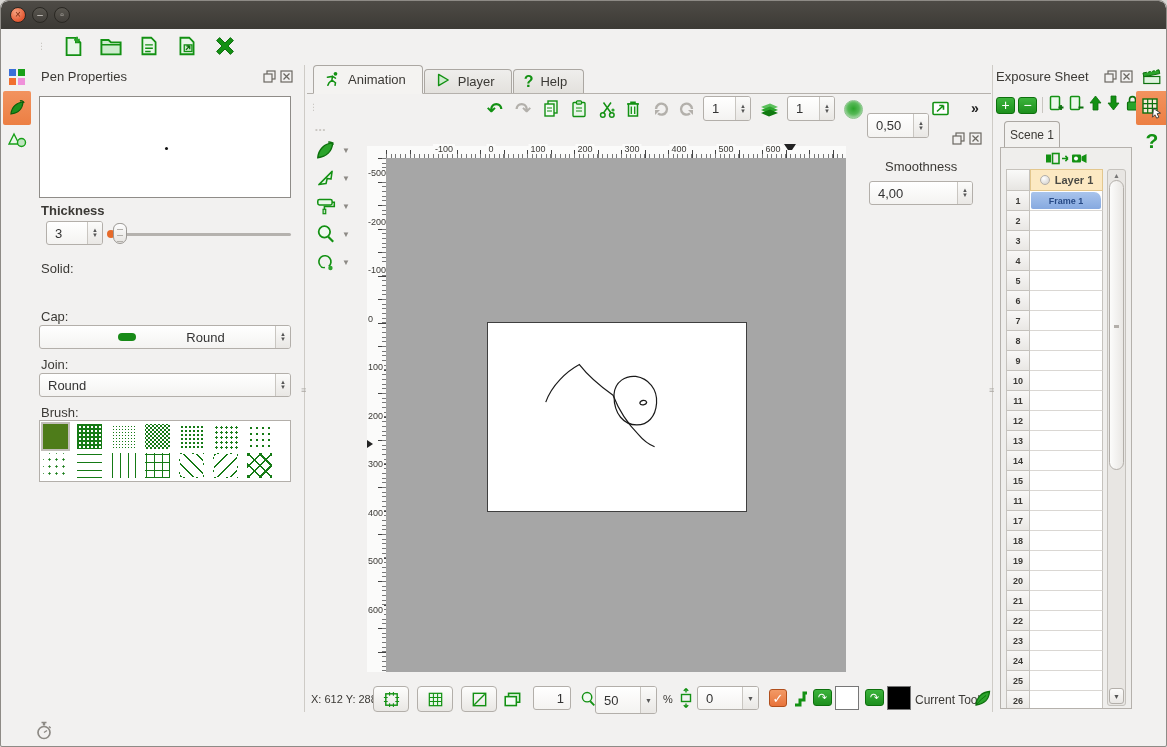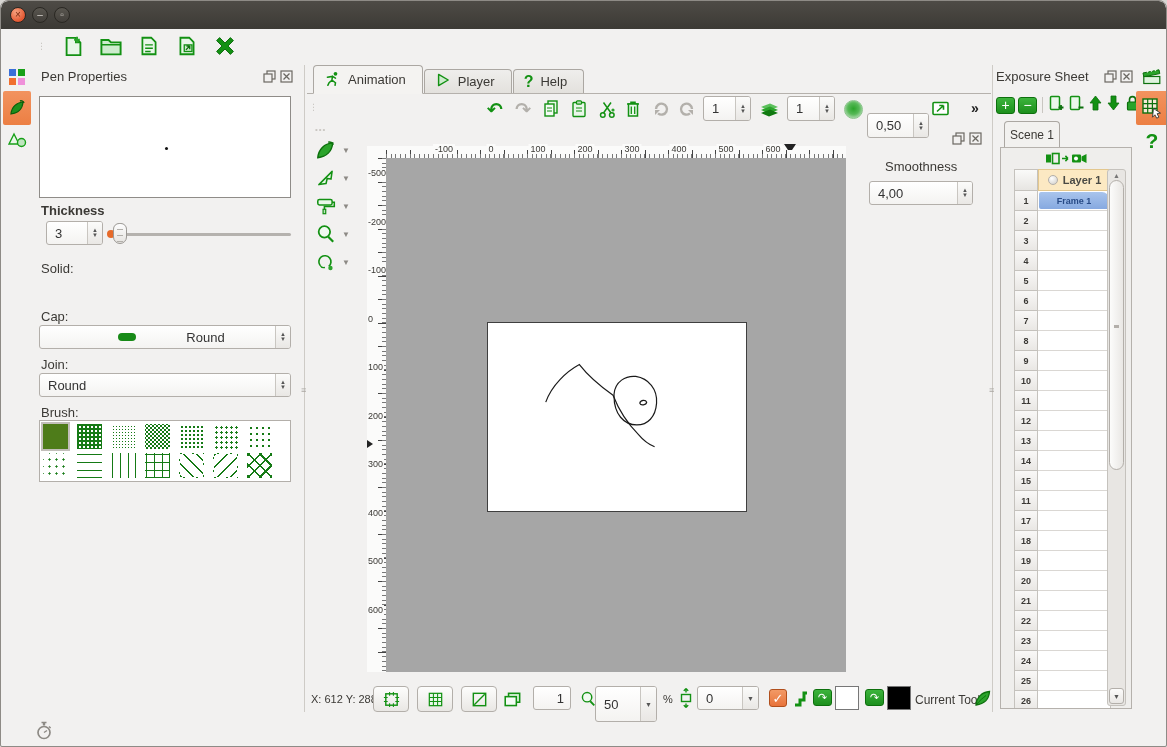--- a/index.html
+++ b/index.html
@@ -124,21 +124,21 @@
   .swatch-box { width:24px; height:24px; border:1px solid #777; }
   
   #exposure-panel { position:absolute; left:995px; top:64px; width:140px; height:650px; }
   #exposure-panel .hdr-title { position:absolute; left:0; top:4px; }
   #exp-toolbar { position:absolute; left:0px; top:30px; height:20px; display:flex; align-items:center; gap:3px; }
   .exp-sep { width:1px; height:16px; background:#c9c6c1; margin:0 2px; }
   #scene-tab { position:absolute; left:8px; top:56px; width:56px; height:27px; border:1px solid #aba7a2; border-bottom:none;
      border-radius:4px 4px 0 0; background:#f2f1ef; font-size:12px; color:#3b3935; display:flex; align-items:center; justify-content:center; }
   #exp-box { position:absolute; left:4px; top:82px; width:132px; height:562px; border:1px solid #b5b1ac; background:#efeeec; overflow:hidden; }
   #exp-cam { position:absolute; left:50%; transform:translateX(-50%); top:3px; }
-  #exp-table { position:absolute; left:5px; top:21px; width:97px;margin-left:8px; }
+  #exp-table { position:absolute; left:5px; top:21px; width:97px; }
   .xheader { display:flex; height:22px; }
   .xh-blank { width:24px; background:linear-gradient(#fafaf9,#e7e5e2); border:1px solid #c5c2bd; }
   .xh-layer { width:73px; background:#fce9c3; border:1px solid #e3c78e; display:flex; align-items:center; justify-content:center; gap:5px;
      font-size:11px; font-weight:bold; color:#4a4a45; }
   .xh-layer .radio { width:10px; height:10px; border-radius:50%; background:radial-gradient(circle at 35% 30%,#fff,#cfccc7); border:1px solid #b3afaa; }
   .xrow { display:flex; height:20px; }
   .xnum { width:24px; background:linear-gradient(#f9f8f7,#e9e7e4); border:1px solid #c5c2bd; border-top:none;
      font-size:9px; font-weight:bold; color:#3b3935; display:flex; align-items:center; justify-content:center; }
   .xcell { width:73px; background:#fff; border-right:1px solid #c5c2bd; border-bottom:1px solid #dad7d3; position:relative; }
   .frame-chip { position:absolute; inset:1px; background:linear-gradient(#a9c4ec,#86a9e0); border-radius:2px 7px 2px 2px;
@@ -542,21 +542,21 @@
     </span>
     <div class="inputbox" style="left:226px;top:1px;width:38px;height:24px;justify-content:flex-end;padding-right:6px;">
       <span>1</span>
     </div>
     <span style="left:272px;top:5px;">
       <svg width="18" height="18" viewBox="0 0 20 20">
           <circle cx="9" cy="8" r="5.2" fill="#f1faf1" stroke="#139113" stroke-width="1.6"></circle>
           <path d="M12.5 12.5 L17 17" stroke="#139113" stroke-width="2"></path>
         </svg>
     </span>
-    <div class="dropdown" style="left:288px;top:1px;width:62px;height:36px;">
+    <div class="dropdown" style="left:288px;top:1px;width:62px;height:28px;">
       <span style="padding-left:8px;">50</span>
       <span class="drop-arrow">▼</span>
     </div>
     <span style="left:356px;top:8px;">%</span>
     <span style="left:370px;top:2px;">
       <svg width="18" height="22" viewBox="0 0 18 22">
           <rect x="4.5" y="7.5" width="9" height="7" fill="none" stroke="#139113" stroke-width="1.4"></rect>
           <path d="M9 1.5 v4 M9 1.5 l-2.2 2.4 M9 1.5 l2.2 2.4 M9 20.5 v-4 M9 20.5 l-2.2 -2.4 M9 20.5 l2.2 -2.4" stroke="#139113" stroke-width="1.4" fill="none"></path>
         </svg>
     </span>

